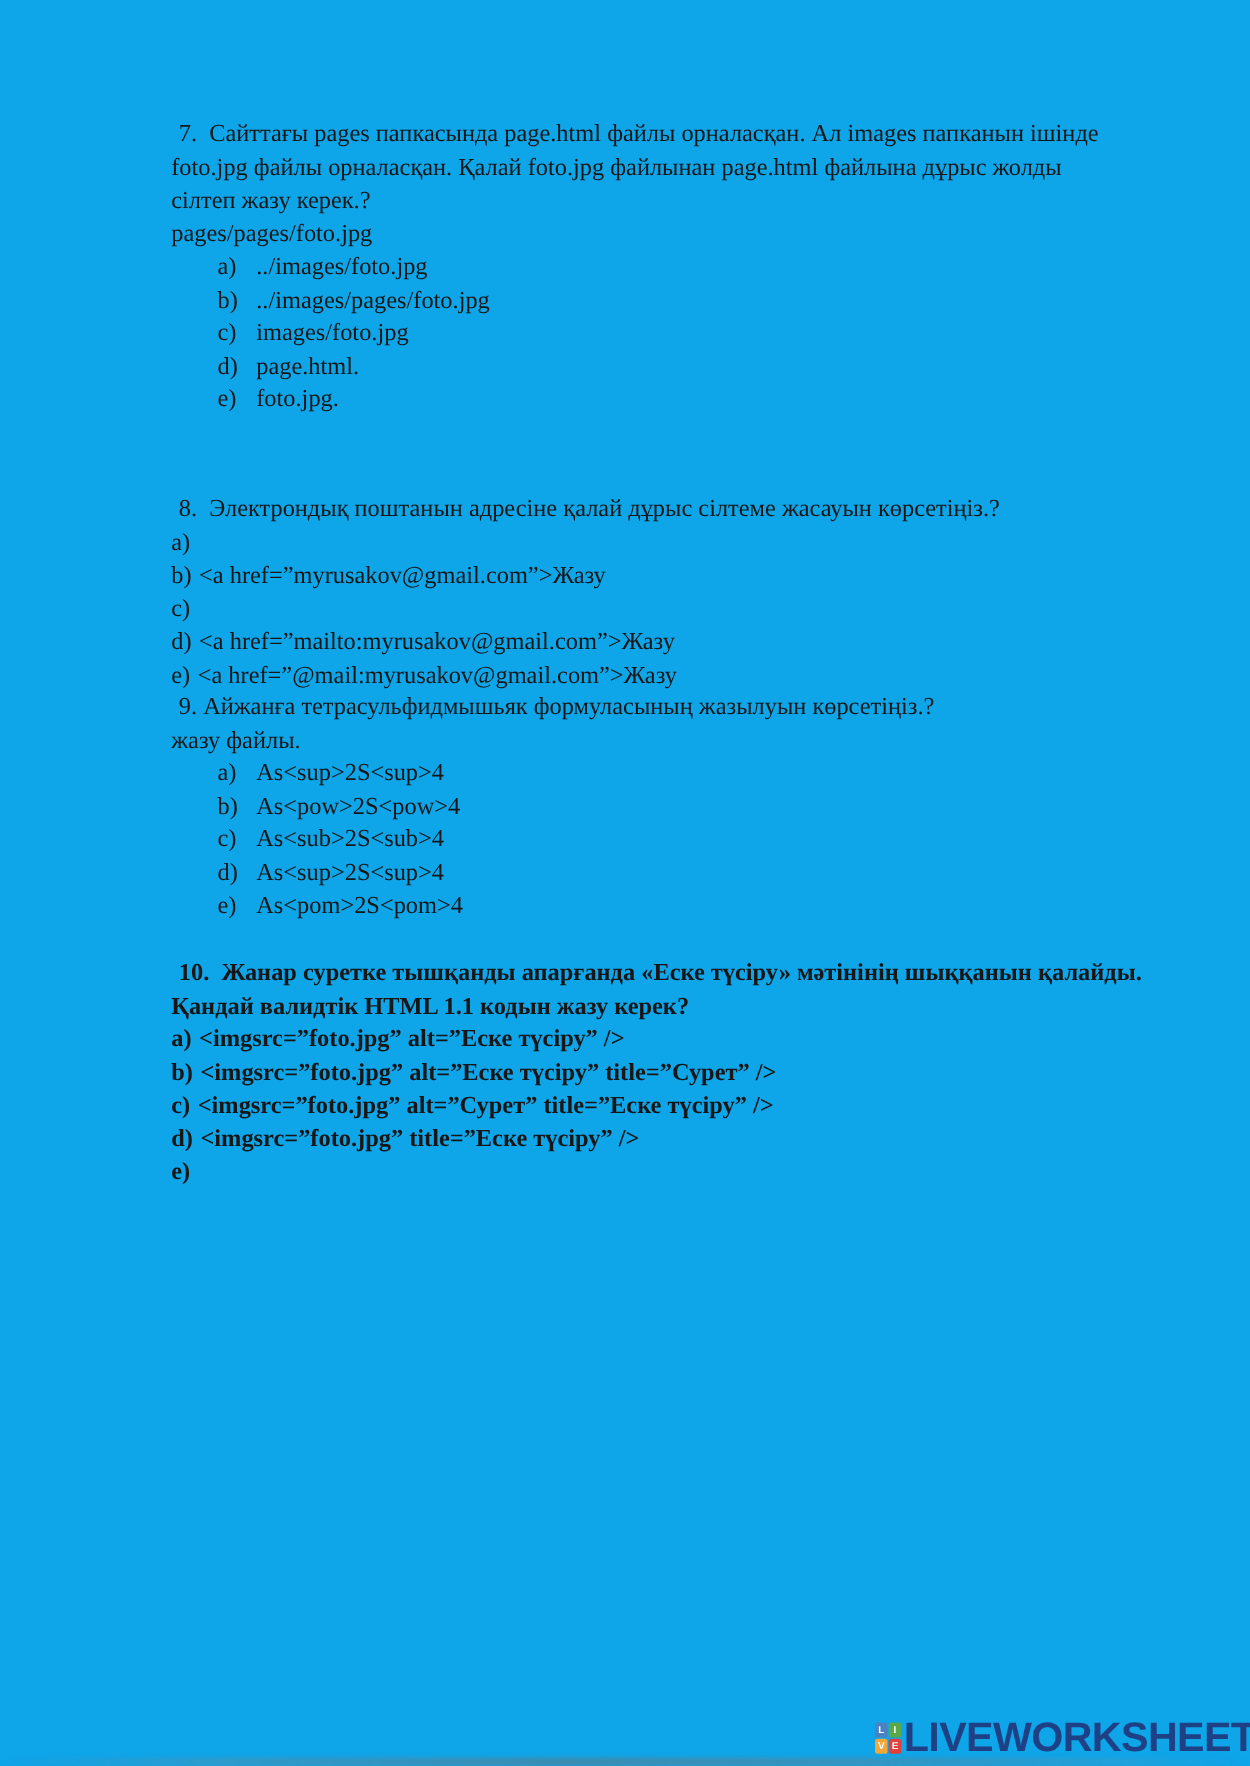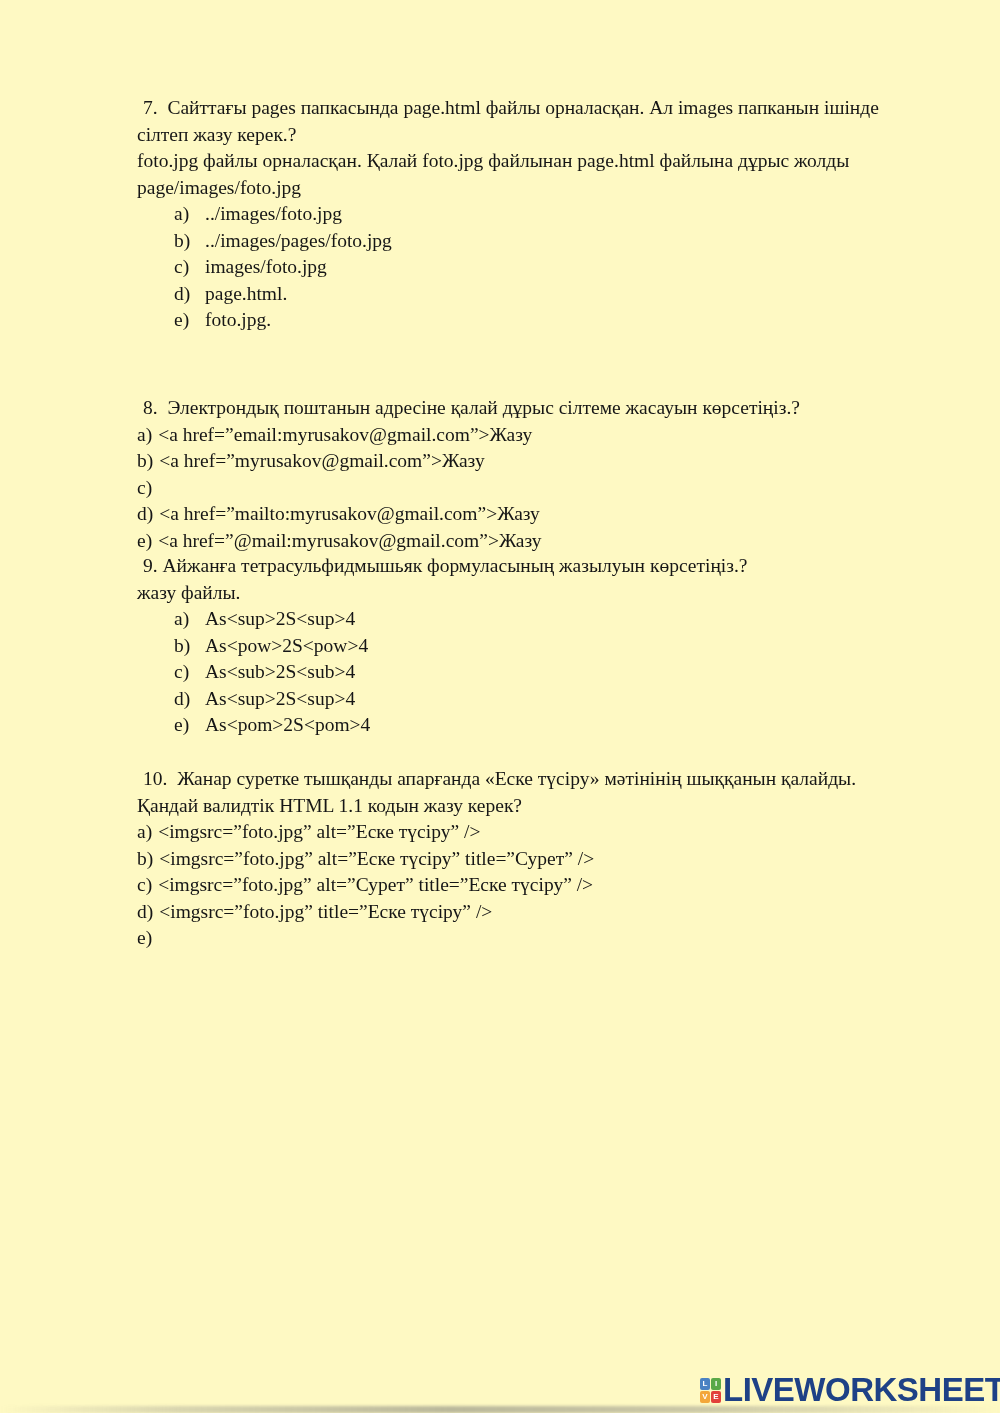--- a/index.html
+++ b/index.html
@@ -5,34 +5,34 @@
   html, body {
     margin: 0; padding: 0;
     width: 1000px; height: 1413px;
     background: #ffffff;
     overflow: hidden;
     font-family: "Liberation Serif", "DejaVu Serif", serif;
   }
   .page {
     position: relative;
     width: 1000px; height: 1413px;
-    background: #fef9c3;
+    background: #0ea5e9;
     color: #161616;
   }
   .q {
     position: absolute;
     left: 137px; right: 50px;
     font-size: 19.5px;
     line-height: 26.5px;
     color: #161616;
   }
   #q7  { top: 95px; }
   #q8  { top: 366px; margin-top: 29px; }
   #q9  { top: 553px; }
-  #q10 { top: 766px; }
+  #q10 { top: 766px; font-weight: bold; }
   .line { display: block; white-space: pre; }
   .q-head { text-indent: 6px; }
   
   .opt-row-indent { display: flex; white-space: pre; }
   .opt-row-indent .marker { display: inline-block; margin-left: 37px; width: 31px; flex: 0 0 31px; }
   
   .opt-row-flush { display: flex; white-space: pre; }
   .opt-row-flush .marker { display: inline-block; margin-right: 6px; }
   
   .footer-brand {
@@ -82,44 +82,44 @@
     filter: blur(1.5px);
   }
 </style>
 </head>
 <body>
 
 <div class="page">
 
   <div class="q" id="q7">
     <span class="line q-head">7.  Сайттағы pages папкасында page.html файлы орналасқан. Ал images папканын ішінде</span>
+    <span class="line">foto.jpg файлы орналасқан. Қалай foto.jpg файлынан page.html файлына дұрыс жолды</span>
     <span class="line">сілтеп жазу керек.?</span>
-    <span class="line">foto.jpg файлы орналасқан. Қалай foto.jpg файлынан page.html файлына дұрыс жолды</span>
-    <span class="line">page/images/foto.jpg</span>
+    <span class="line">pages/pages/foto.jpg</span>
     <div class="opt-row-indent">
       <span class="marker">a)</span><span>../images/foto.jpg</span>
     </div>
     <div class="opt-row-indent">
       <span class="marker">b)</span><span>../images/pages/foto.jpg</span>
     </div>
     <div class="opt-row-indent">
       <span class="marker">c)</span><span>images/foto.jpg</span>
     </div>
     <div class="opt-row-indent">
       <span class="marker">d)</span><span>page.html.</span>
     </div>
     <div class="opt-row-indent">
       <span class="marker">e)</span><span>foto.jpg.</span>
     </div>
   </div>
 
   <div class="q" id="q8">
     <span class="line q-head">8.  Электрондық поштанын адресіне қалай дұрыс сілтеме жасауын көрсетіңіз.?</span>
     <div class="opt-row-flush">
-      <span class="marker">a)</span><span>&lt;a href=”email:myrusakov@gmail.com”&gt;Жазу</span>
+      <span class="marker">a)</span>
     </div>
     <div class="opt-row-flush">
       <span class="marker">b)</span><span>&lt;a href=”myrusakov@gmail.com”&gt;Жазу</span>
     </div>
     <div class="opt-row-flush">
       <span class="marker">c)</span>
     </div>
     <div class="opt-row-flush">
       <span class="marker">d)</span><span>&lt;a href=”mailto:myrusakov@gmail.com”&gt;Жазу</span>
     </div>

